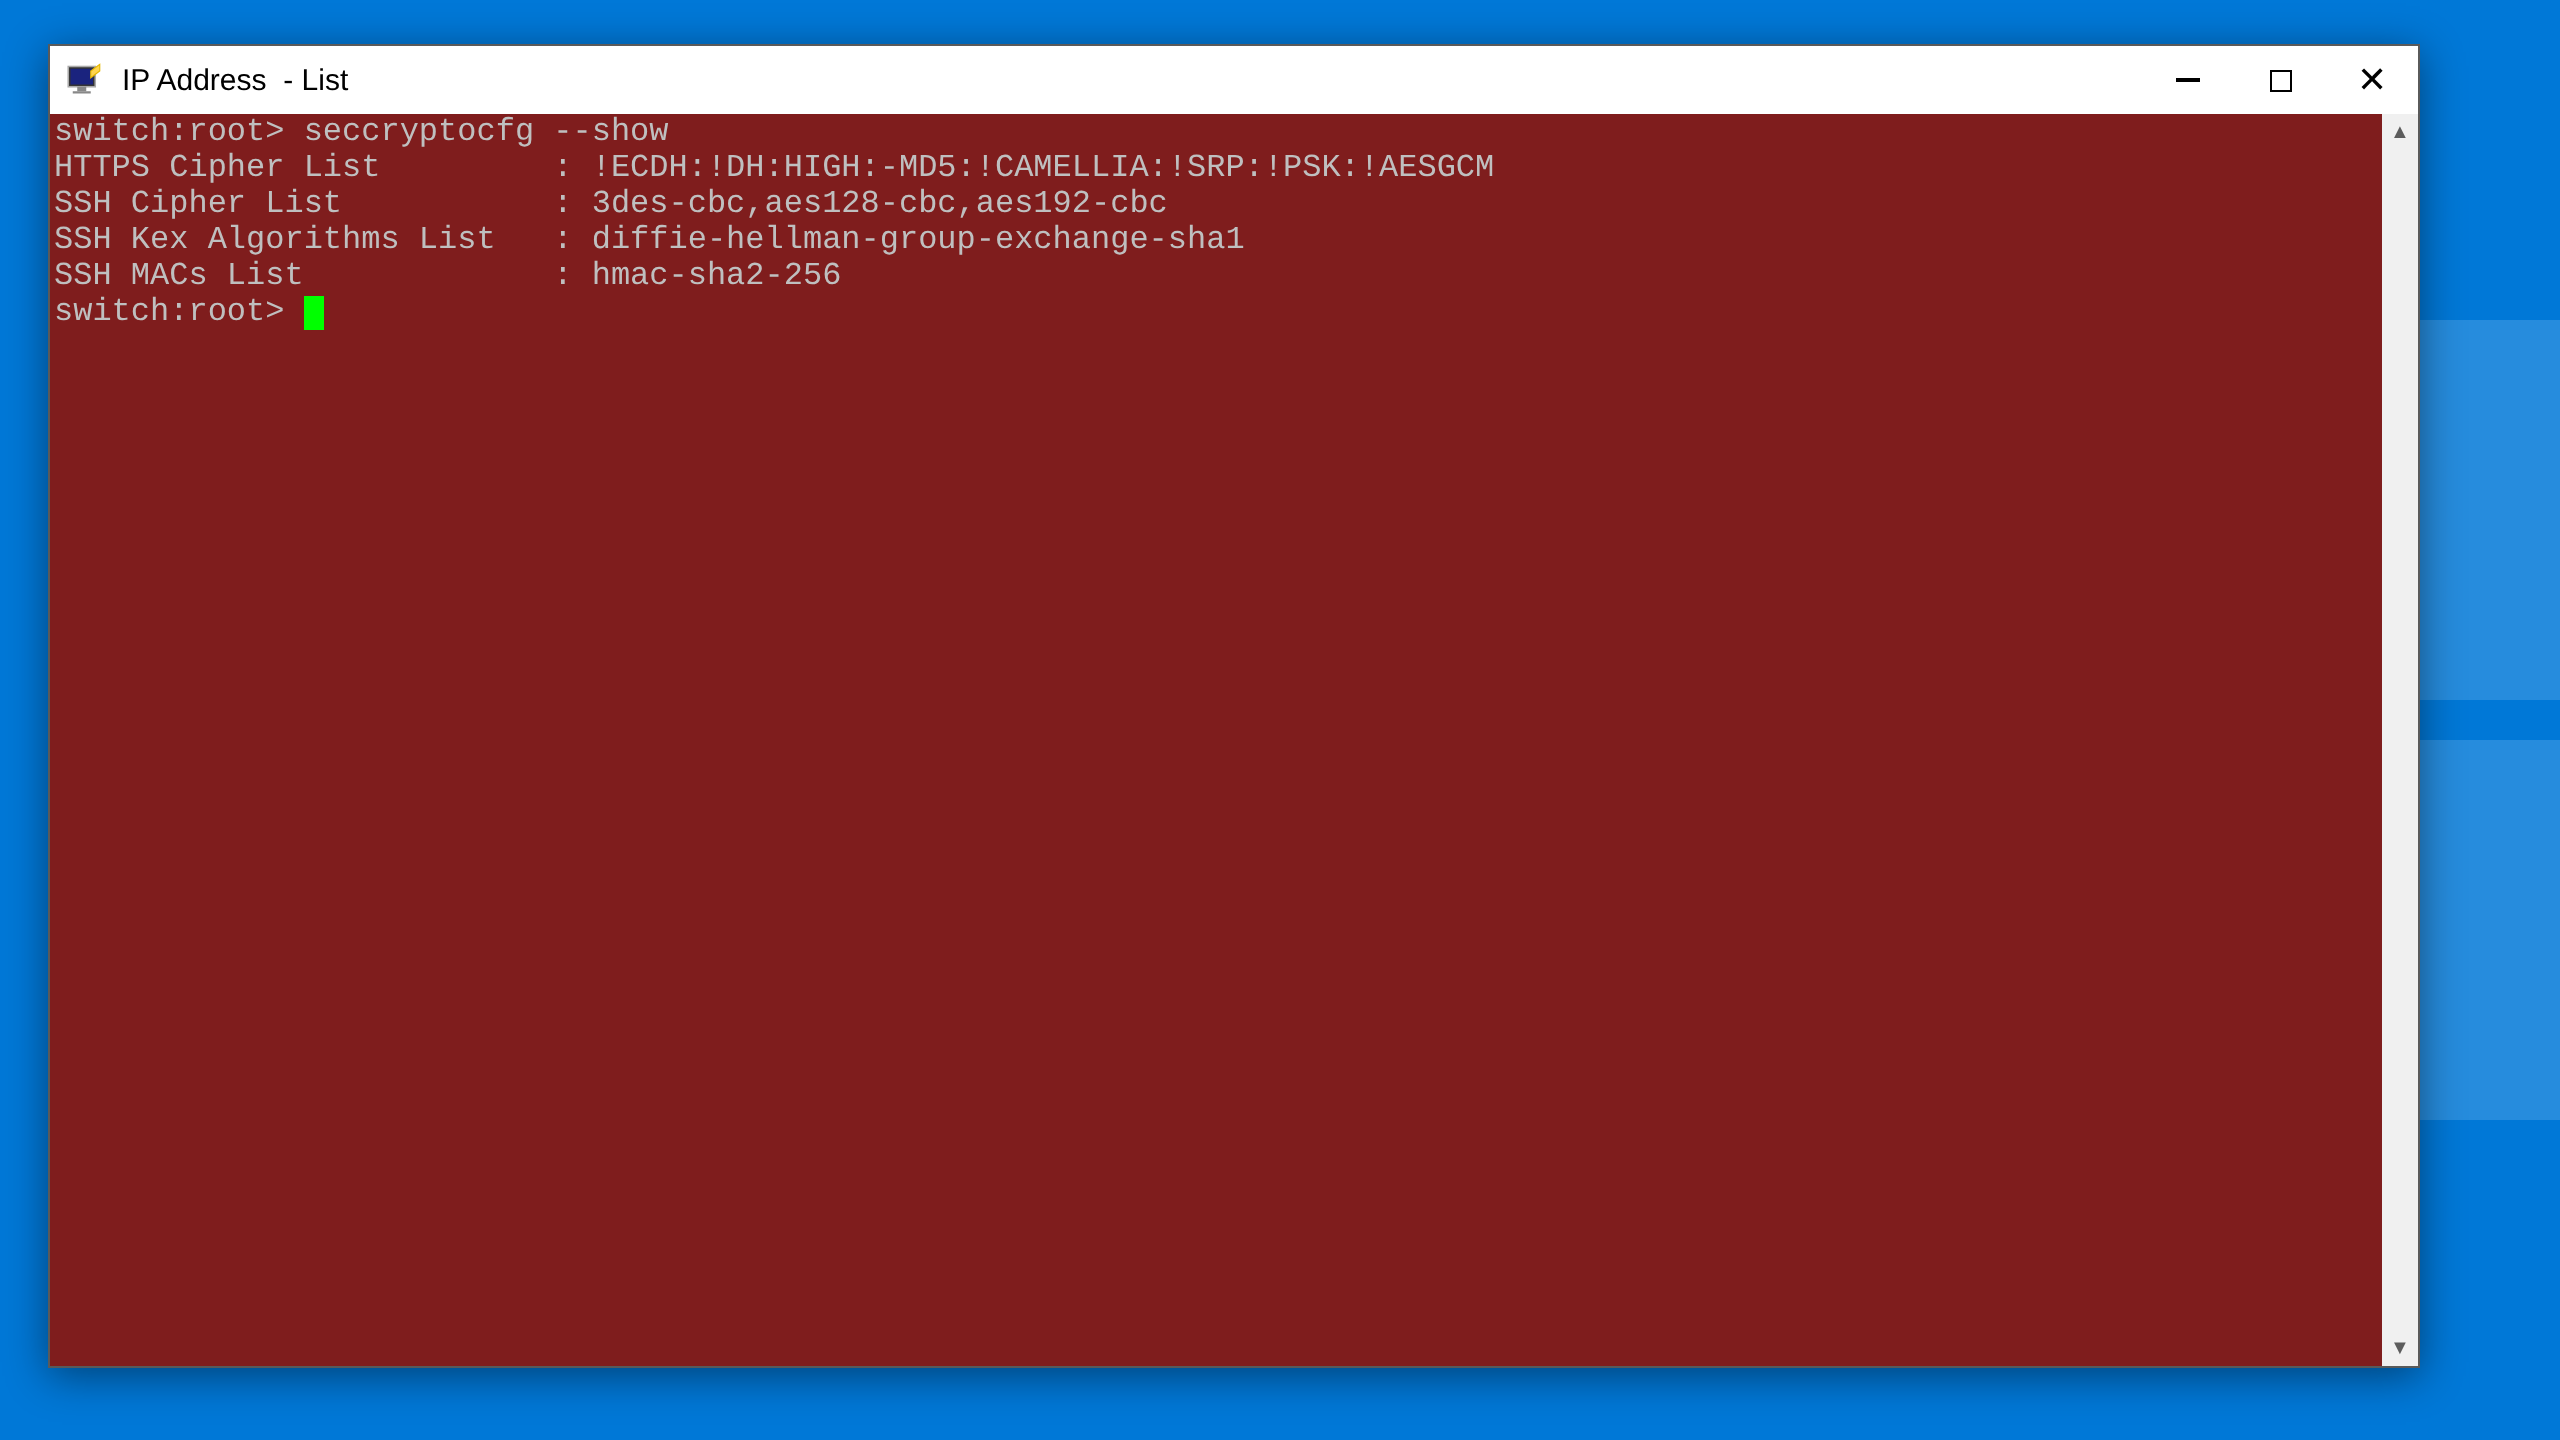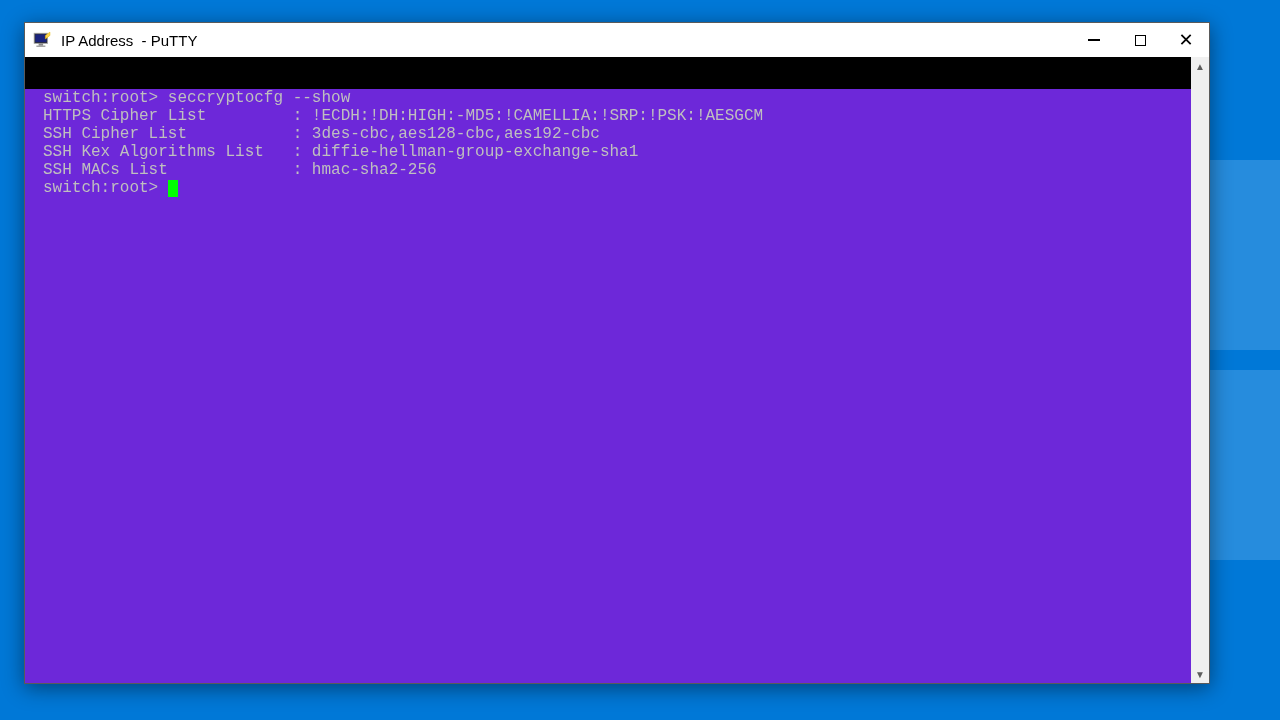--- a/index.html
+++ b/index.html
@@ -94,29 +94,28 @@
     color: #000;
   }
 
   .terminal-wrap {
     flex: 1;
     display: flex;
     background: #000000;
   }
   .terminal {
     flex: 1;
-    background: #6d28d9;
+    background: #7f1d1d;
     color: #bfbfbf;
     font-family: "Consolas", "Courier New", monospace;
     font-size: 16px;
     line-height: 18px;
-    padding: 0 0 0 18px;
+    padding: 0 0 0 2px;
     white-space: pre;
     overflow: hidden;
-    margin-top: 32px;
   }
   .terminal .line { white-space: pre; }
   .cursor {
     display: inline-block;
     width: 10px;
     height: 17px;
     background: #00ff00;
     vertical-align: text-bottom;
   }
   .scrollbar {
@@ -156,21 +155,21 @@
   <div class="titlebar">
     <span class="app-icon">
       <svg viewBox="0 0 16 16" width="18" height="18">
         <rect x="1" y="2" width="12" height="9" fill="#333" stroke="#aaa" stroke-width="0.7"></rect>
         <rect x="2" y="3" width="10" height="7" fill="#1a237e"></rect>
         <rect x="5" y="11" width="4" height="2" fill="#888"></rect>
         <rect x="3" y="13" width="8" height="1" fill="#888"></rect>
         <path d="M11 4 L15 1 L15 4 L11 7 Z" fill="#ffd54f" stroke="#e6b800" stroke-width="0.5"></path>
       </svg>
     </span>
-    <span class="title-text">IP Address  - PuTTY</span>
+    <span class="title-text">IP Address  - List</span>
     <div class="win-controls">
       <div class="ctrl">
           <div class="ctrl-min"></div>
         </div>
       <div class="ctrl">
           <div class="ctrl-max"></div>
         </div>
       <div class="ctrl close">
           <span class="ctrl-close-x">✕</span>
         </div>

